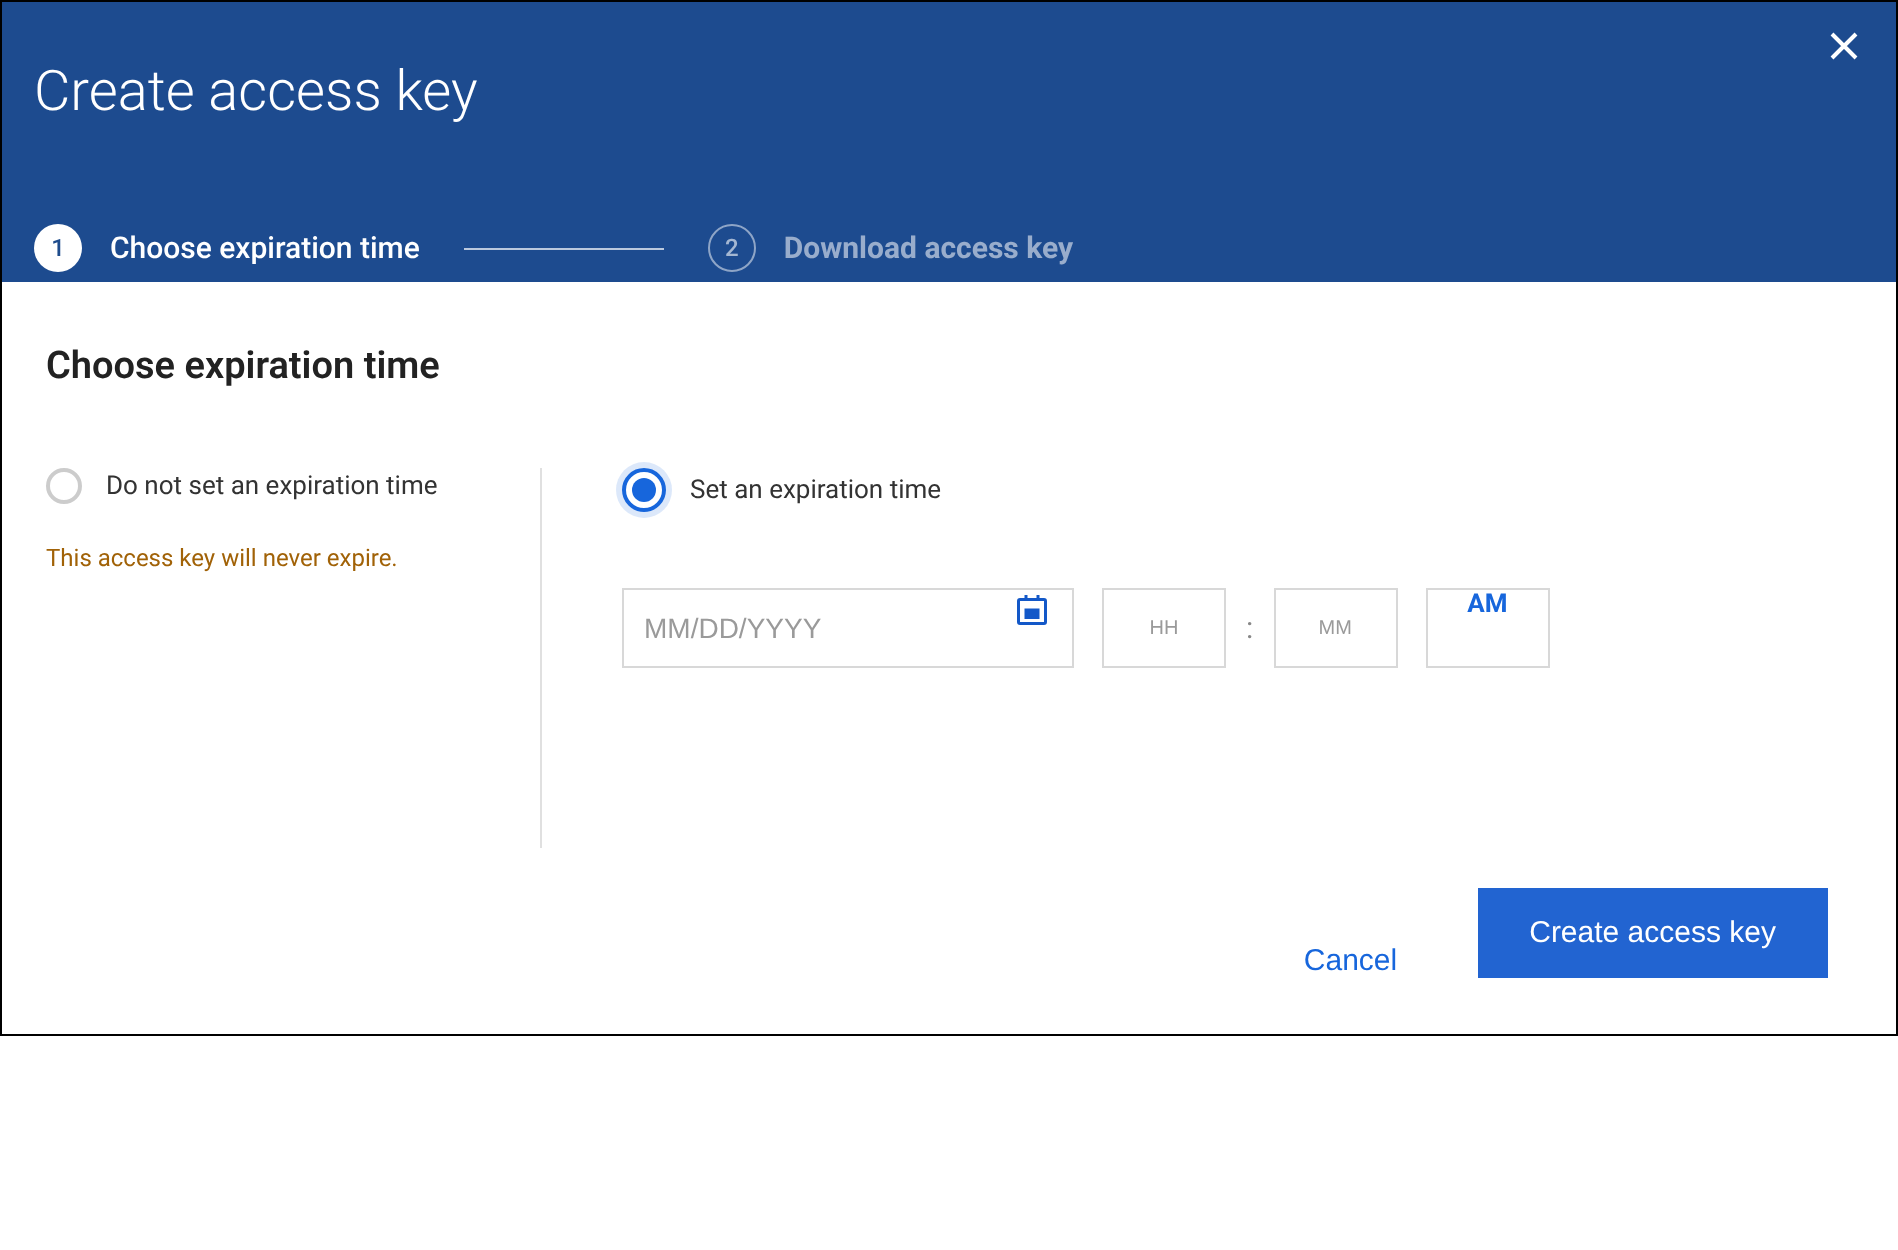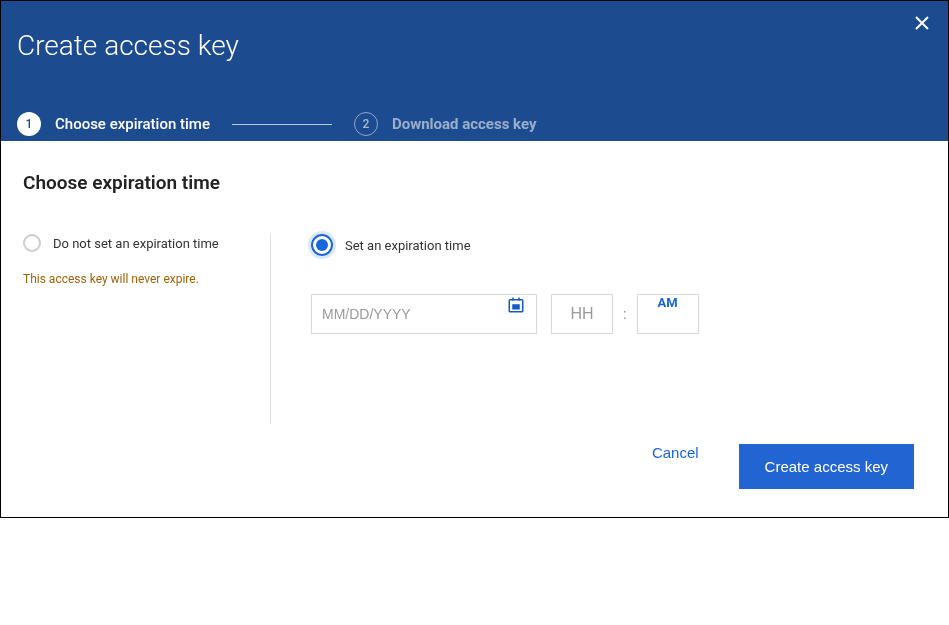--- a/index.html
+++ b/index.html
@@ -191,21 +191,21 @@
       display:flex;align-items:center;justify-content:center;
     }
     .small-input {
       width: 62px;
       justify-content: center;
     }
     .small-input input {
       border: none;
       outline: none;
       text-align: center;
-      font-size: 16px;
+      font-size: 10px;
       width: 100%;
       background: transparent;
     }
     .small-input input::placeholder { color: #9a9a9a; }
     .colon {
       font-size: 15px;
       color: #888;
       margin: 0 -4px;
     }
     .ampm {
@@ -214,21 +214,21 @@
       cursor: pointer;
     }
     .ampm-text {
       font-size: 13px;
       color: #1766dc;
       font-weight: 700;
     }
     .footer {
       display: flex;
       justify-content: flex-end;
-      align-items: flex-start;
+      align-items: flex-end;
       gap: 40px;
       padding: 20px 34px 28px 34px;
       background: #fff;
     }
     .btn-cancel {
       color: #1766dc;
       font-size: 15px;
       cursor: pointer;
       background: none;
       border: none;
@@ -300,20 +300,23 @@
                 </svg>
             </div>
           </div>
 
           <div class="input-wrap small-input">
             <input type="text" placeholder="HH" style="">
           </div>
 
           <span class="colon">:</span>
 
+          <div class="input-wrap small-input">
+            <input type="text" placeholder="MM" style="">
+          </div>
 
           <div class="input-wrap ampm">
             <span class="ampm-text">AM</span>
           </div>
         </div>
       </div>
 
     </div>
   </div>
 

